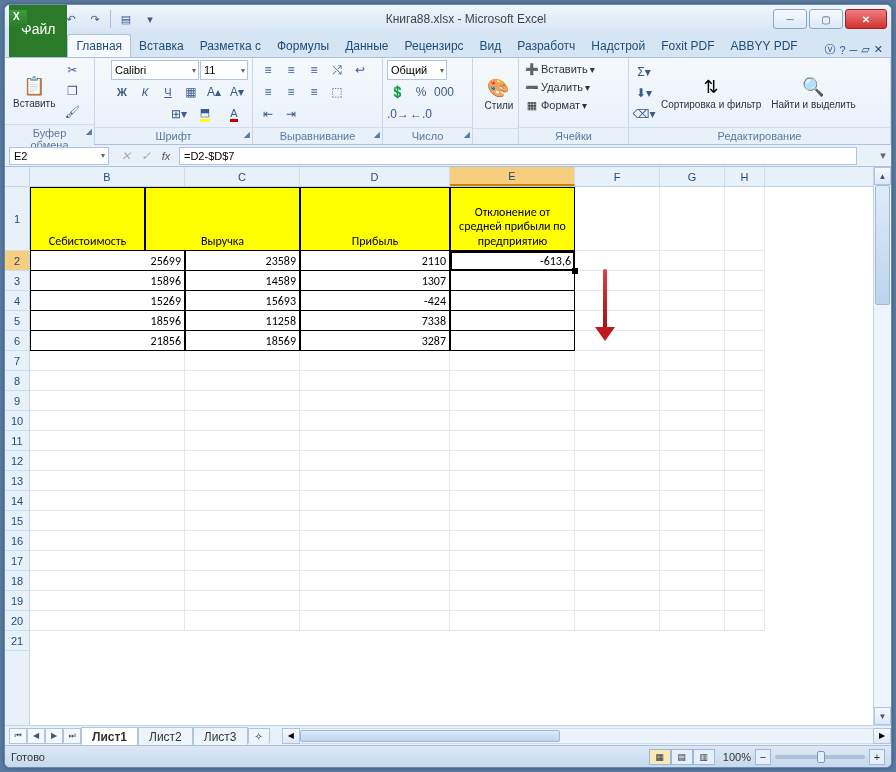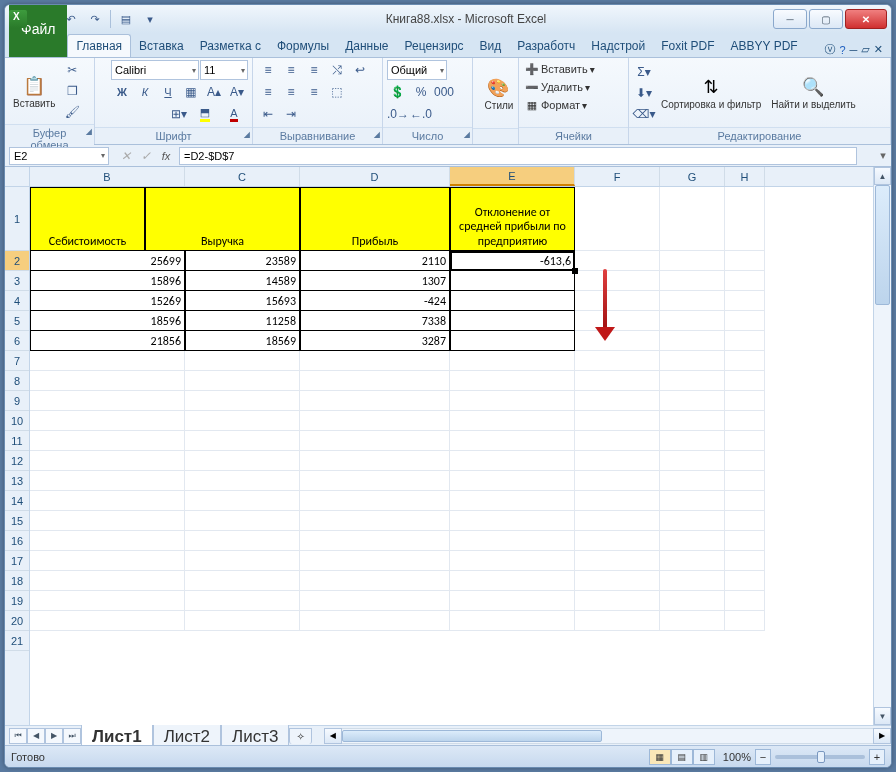--- a/index.html
+++ b/index.html
@@ -64,21 +64,21 @@
 .arrow-ann { position:absolute; width:14px; height:70px; pointer-events:none;}
 .arrow-ann .shaft { position:absolute; left:5px; top:0; width:4px; height:62px; background:linear-gradient(#e04040,#a01010); border-radius:2px;}
 .arrow-ann .head { position:absolute; left:-3px; top:58px; width:0; height:0; border-left:10px solid transparent; border-right:10px solid transparent; border-top:14px solid #c01818;}
 .vscroll { width:18px; background:#e8f0f9; border-left:1px solid #c2d4e8; display:flex; flex-direction:column;}
 .vscroll .sb-btn { height:18px; display:flex; align-items:center; justify-content:center; font-size:8px; color:#456; background:linear-gradient(#f6faff,#dce8f6); border:1px solid #b0c4de; cursor:pointer;}
 .vscroll .track { flex:1; background:#eef4fb; position:relative;}
 .vscroll .thumb { position:absolute; left:1px; right:1px; top:0; height:120px; background:linear-gradient(#dcecfb,#bcd4ec); border:1px solid #9db8d8; border-radius:2px; cursor:pointer;}
 .sheet-tabs { height:20px; background:#e8f0f9; border-top:1px solid #c2d4e8; display:flex; align-items:center; }
 .nav-btns { display:flex; padding-left:4px;}
 .nav-btns .nb { width:18px; height:16px; border:1px solid #b0c4de; background:#f4f8fd; display:flex; align-items:center; justify-content:center; font-size:8px; color:#456; cursor:pointer;}
-.sheet-tab { padding:2px 10px; border:1px solid #b0c4de; border-bottom:none; background:#eef4fb; font-size:17px; color:#333; margin-top:1px; cursor:pointer; border-radius:0 0 3px 3px;}
+.sheet-tab { padding:2px 10px; border:1px solid #b0c4de; border-bottom:none; background:#eef4fb; font-size:12px; color:#333; margin-top:1px; cursor:pointer; border-radius:0 0 3px 3px;}
 .sheet-tab.active { background:#fff; font-weight:bold; }
 .sheet-tab.new { padding:2px 6px; font-size:10px;}
 .hscroll { flex:1; display:flex; align-items:center; margin-left:12px;}
 .hscroll .sb-btn { width:18px; height:16px; display:flex; align-items:center; justify-content:center; font-size:8px; border:1px solid #b0c4de; background:linear-gradient(#f6faff,#dce8f6); cursor:pointer;}
 .hscroll .track { flex:1; height:16px; background:#eef4fb; position:relative; border-top:1px solid #d0dce8; border-bottom:1px solid #d0dce8;}
 .hscroll .thumb { position:absolute; top:1px; bottom:1px; left:0; width:260px; background:linear-gradient(#dcecfb,#bcd4ec); border:1px solid #9db8d8; border-radius:2px; cursor:pointer;}
 .status-bar { height:22px; background:linear-gradient(#dce8f6,#c7d9ee); border-top:1px solid #aac0db; display:flex; align-items:center; padding:0 6px; font-size:11px; color:#333;}
 .status-bar .spacer { flex:1; }
 .view-btns { display:flex; gap:0; }
 .view-btn { width:22px; height:16px; border:1px solid #9db8d8; background:#e6f0fb; display:flex; align-items:center; justify-content:center; font-size:9px; cursor:pointer;}

